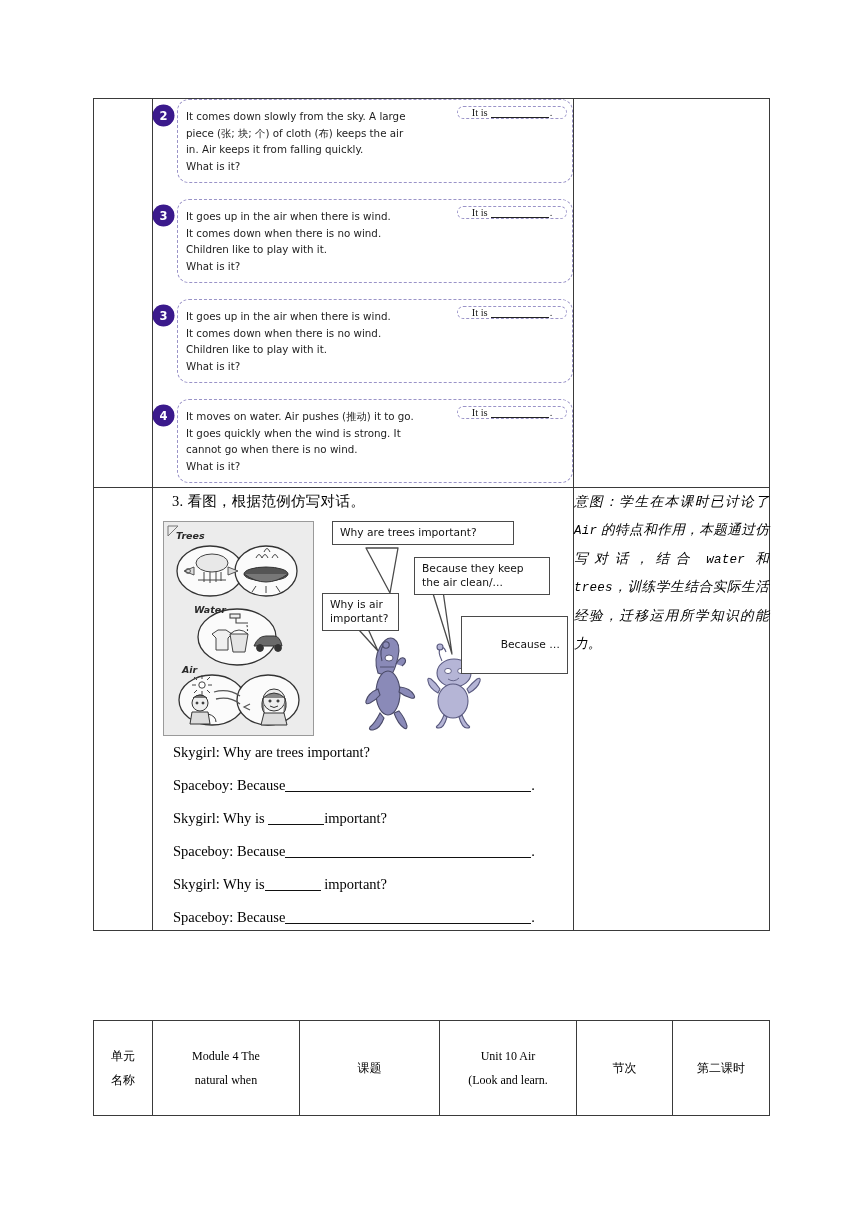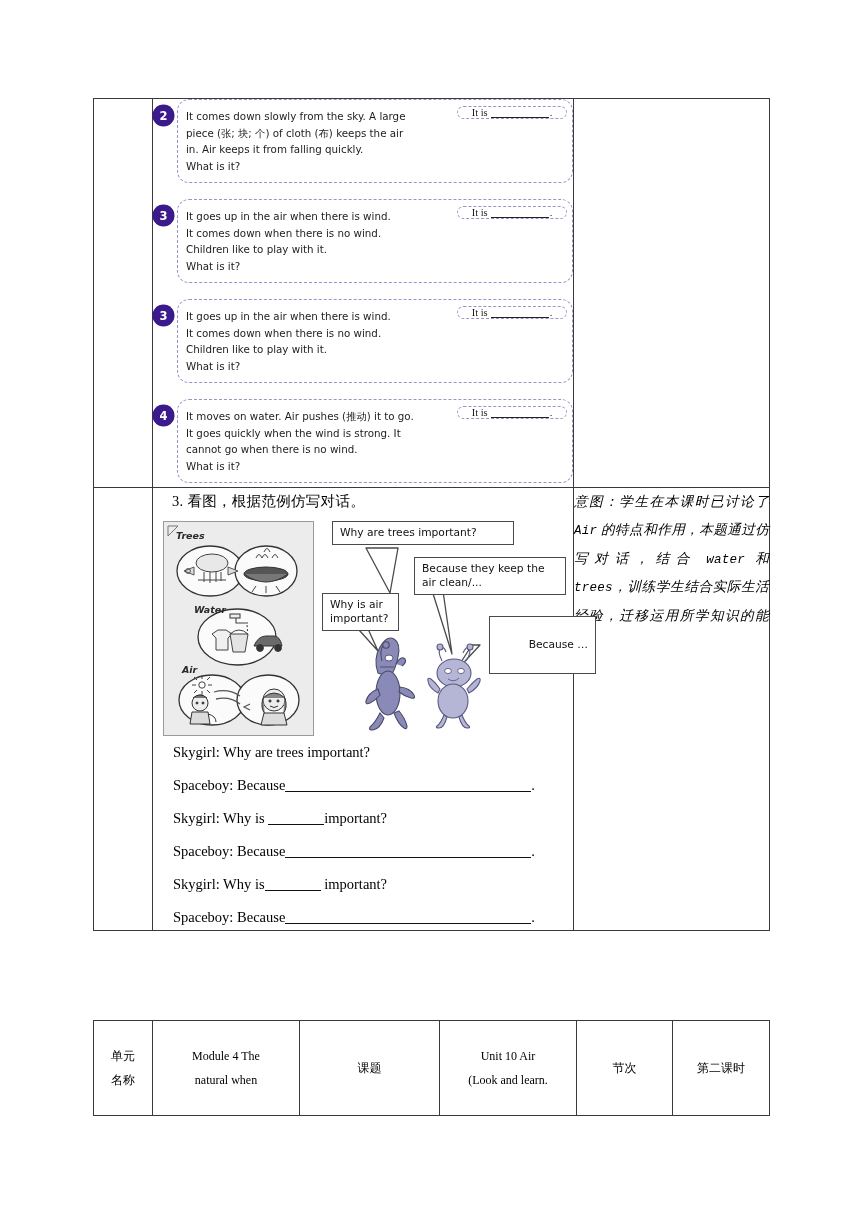--- a/index.html
+++ b/index.html
@@ -157,23 +157,23 @@
     background: #fff;
     border: 1.3px solid #4a4a4a;
     font-family: "DejaVu Sans", sans-serif;
     font-size: 10.7px;
     line-height: 1.3;
     color: #111;
     padding: 4px 7px;
     box-sizing: border-box;
   }
   .b1 { left: 12px;  top: 0px;   width: 182px; }
-  .b2 { left: 94px;  top: 36px;  width: 152px; }
+  .b2 { left: 94px;  top: 36px;  width: 136px; }
   .b3 { left: 2px;   top: 72px;  width: 77px;  }
-  .b4 { left: 141px; top: 95px;  width: 107px; height: 58px; display:flex; align-items:center; justify-content:flex-end;margin-left:28px; }
+  .b4 { left: 141px; top: 95px;  width: 107px; height: 58px; display:flex; align-items:center; justify-content:flex-end; }
 
   
   .dlg {
     font-family: "Liberation Serif", serif;
     font-size: 14.5px;
     margin: 0 0 16px 20px;
     white-space: nowrap;
   }
   .dlg:last-child { margin-bottom: 4px; }
   .ul-long  { display:inline-block; border-bottom: 1.1px solid #111; width: 246px; vertical-align: -2px; }

